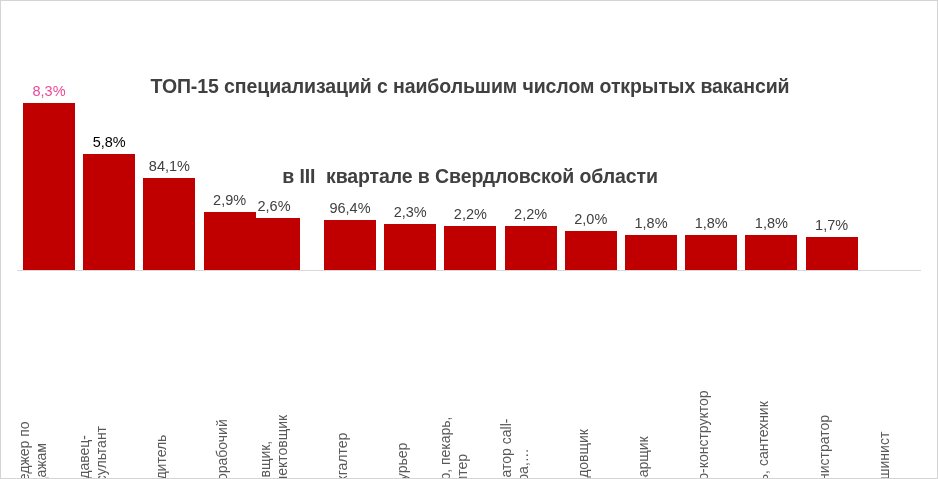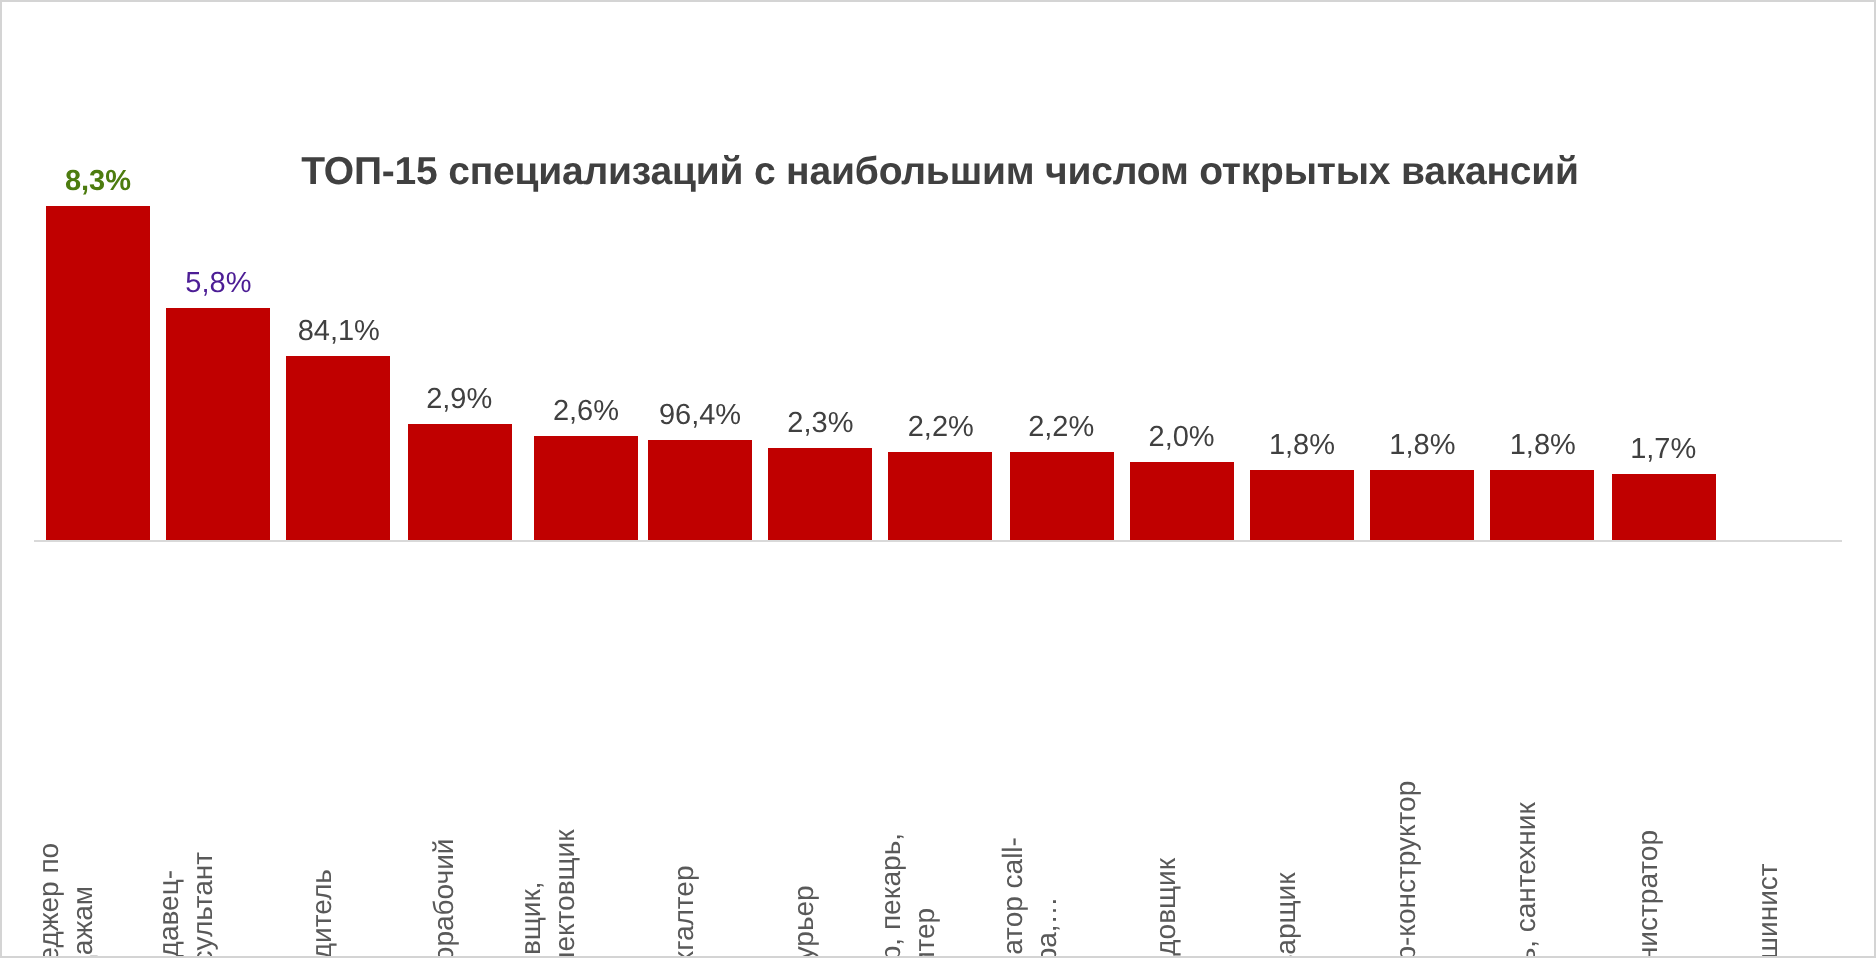--- a/index.html
+++ b/index.html
@@ -96,40 +96,41 @@
     line-height: 16.5px;
   }
 </style>
 </head>
 <body>
 
 <div id="chart-frame">
 
   <div id="chart-title">
     <span class="title-line">ТОП-15 специализаций с наибольшим числом открытых вакансий</span>
+    <span class="title-line">в III  квартале в Свердловской области</span>
   </div>
 
   <div id="plot-area">
       <div class="bar-slot" style="left: 6px; height: 200px;">
         <div class="bar" style="height: 168px; background: rgb(192, 0, 0);"></div>
-        <div class="bar-label" style="bottom: 172px; color: #4d7c0f; font-weight: bold;">8,3%</div>
+        <div class="bar-label" style="bottom: 172px; color: #ec4899;">8,3%</div>
       </div>
       <div class="bar-slot" style="left: 66.2px; height: 200px;">
         <div class="bar" style="height: 117.398px; background: rgb(192, 0, 0);"></div>
-        <div class="bar-label" style="bottom: 121.398px; color: #4c1d95;">5,8%</div>
+        <div class="bar-label" style="bottom: 121.398px; color: #000000;">5,8%</div>
       </div>
       <div class="bar-slot" style="left: 126.4px; height: 200px;">
         <div class="bar" style="height: 93.1084px; background: rgb(192, 0, 0);"></div>
         <div class="bar-label" style="bottom: 97.1084px; color: rgb(64, 64, 64);">84,1%</div>
       </div>
       <div class="bar-slot" style="left: 186.6px; height: 200px; text-align: center;">
         <div class="bar" style="height: 58.6988px; background: rgb(192, 0, 0);"></div>
         <div class="bar-label" style="bottom: 62.6988px; color: rgb(64, 64, 64);">2,9%</div>
       </div>
-      <div class="bar-slot" style="left: 250px; height: 200px;">
+      <div class="bar-slot" style="left: 231px; height: 200px;">
         <div class="bar" style="height: 52.6265px; background: rgb(192, 0, 0);"></div>
         <div class="bar-label" style="bottom: 56.6265px; color: rgb(64, 64, 64);">2,6%</div>
       </div>
       <div class="bar-slot" style="left: 307px; height: 200px;">
         <div class="bar" style="height: 50.6024px; background: rgb(192, 0, 0);"></div>
         <div class="bar-label" style="bottom: 54.6024px; color: rgb(64, 64, 64);">96,4%</div>
       </div>
       <div class="bar-slot" style="left: 367.2px; height: 200px; text-decoration: underline;">
         <div class="bar" style="height: 46.5542px; background: rgb(192, 0, 0);"></div>
         <div class="bar-label" style="bottom: 50.5542px; color: rgb(64, 64, 64);">2,3%</div>

